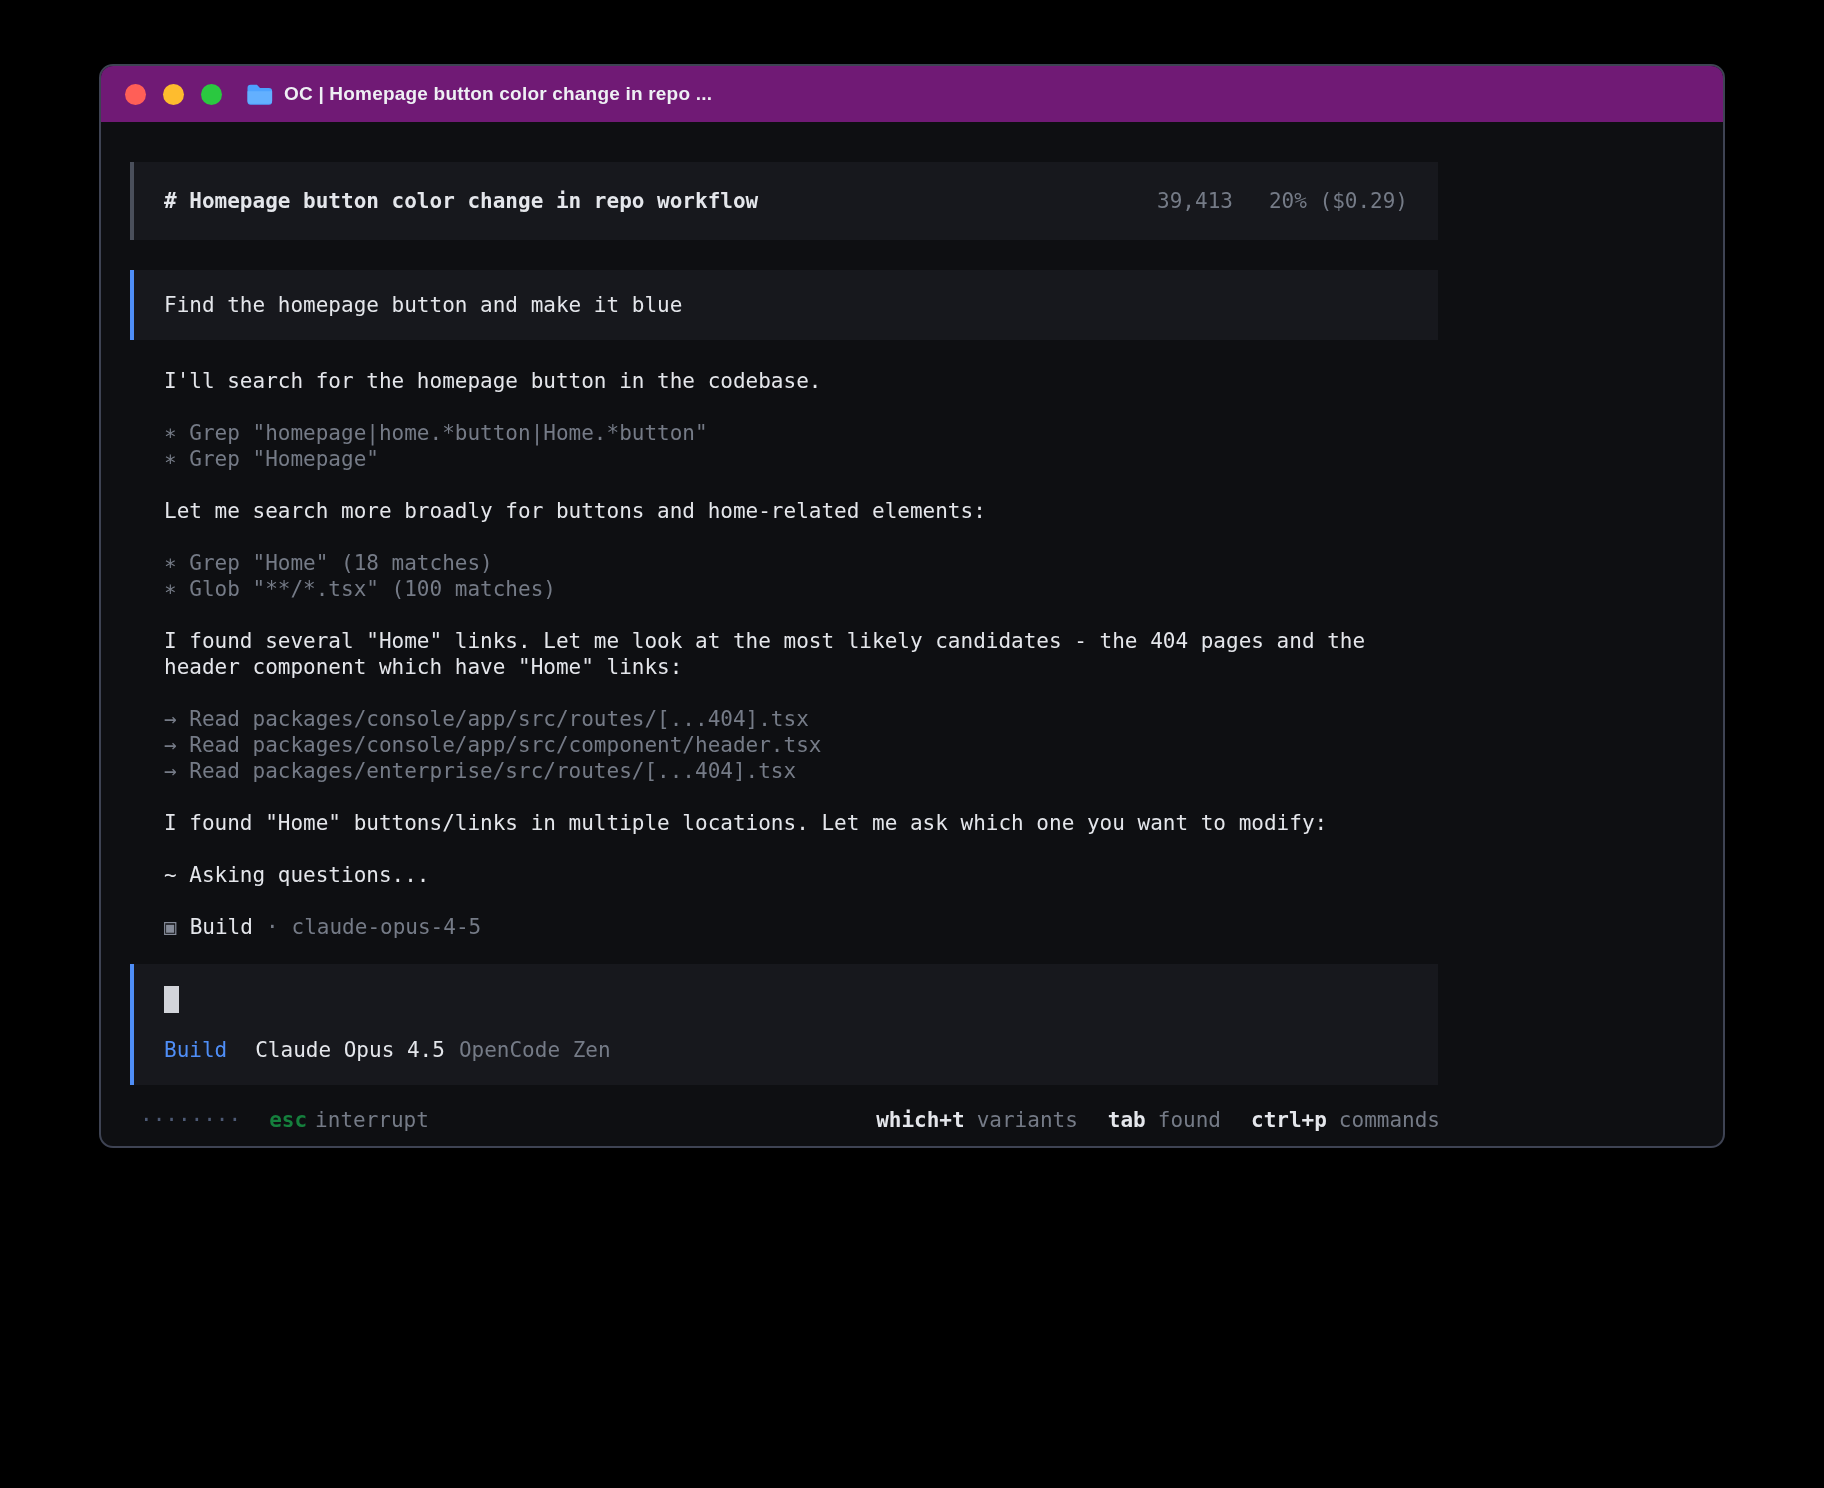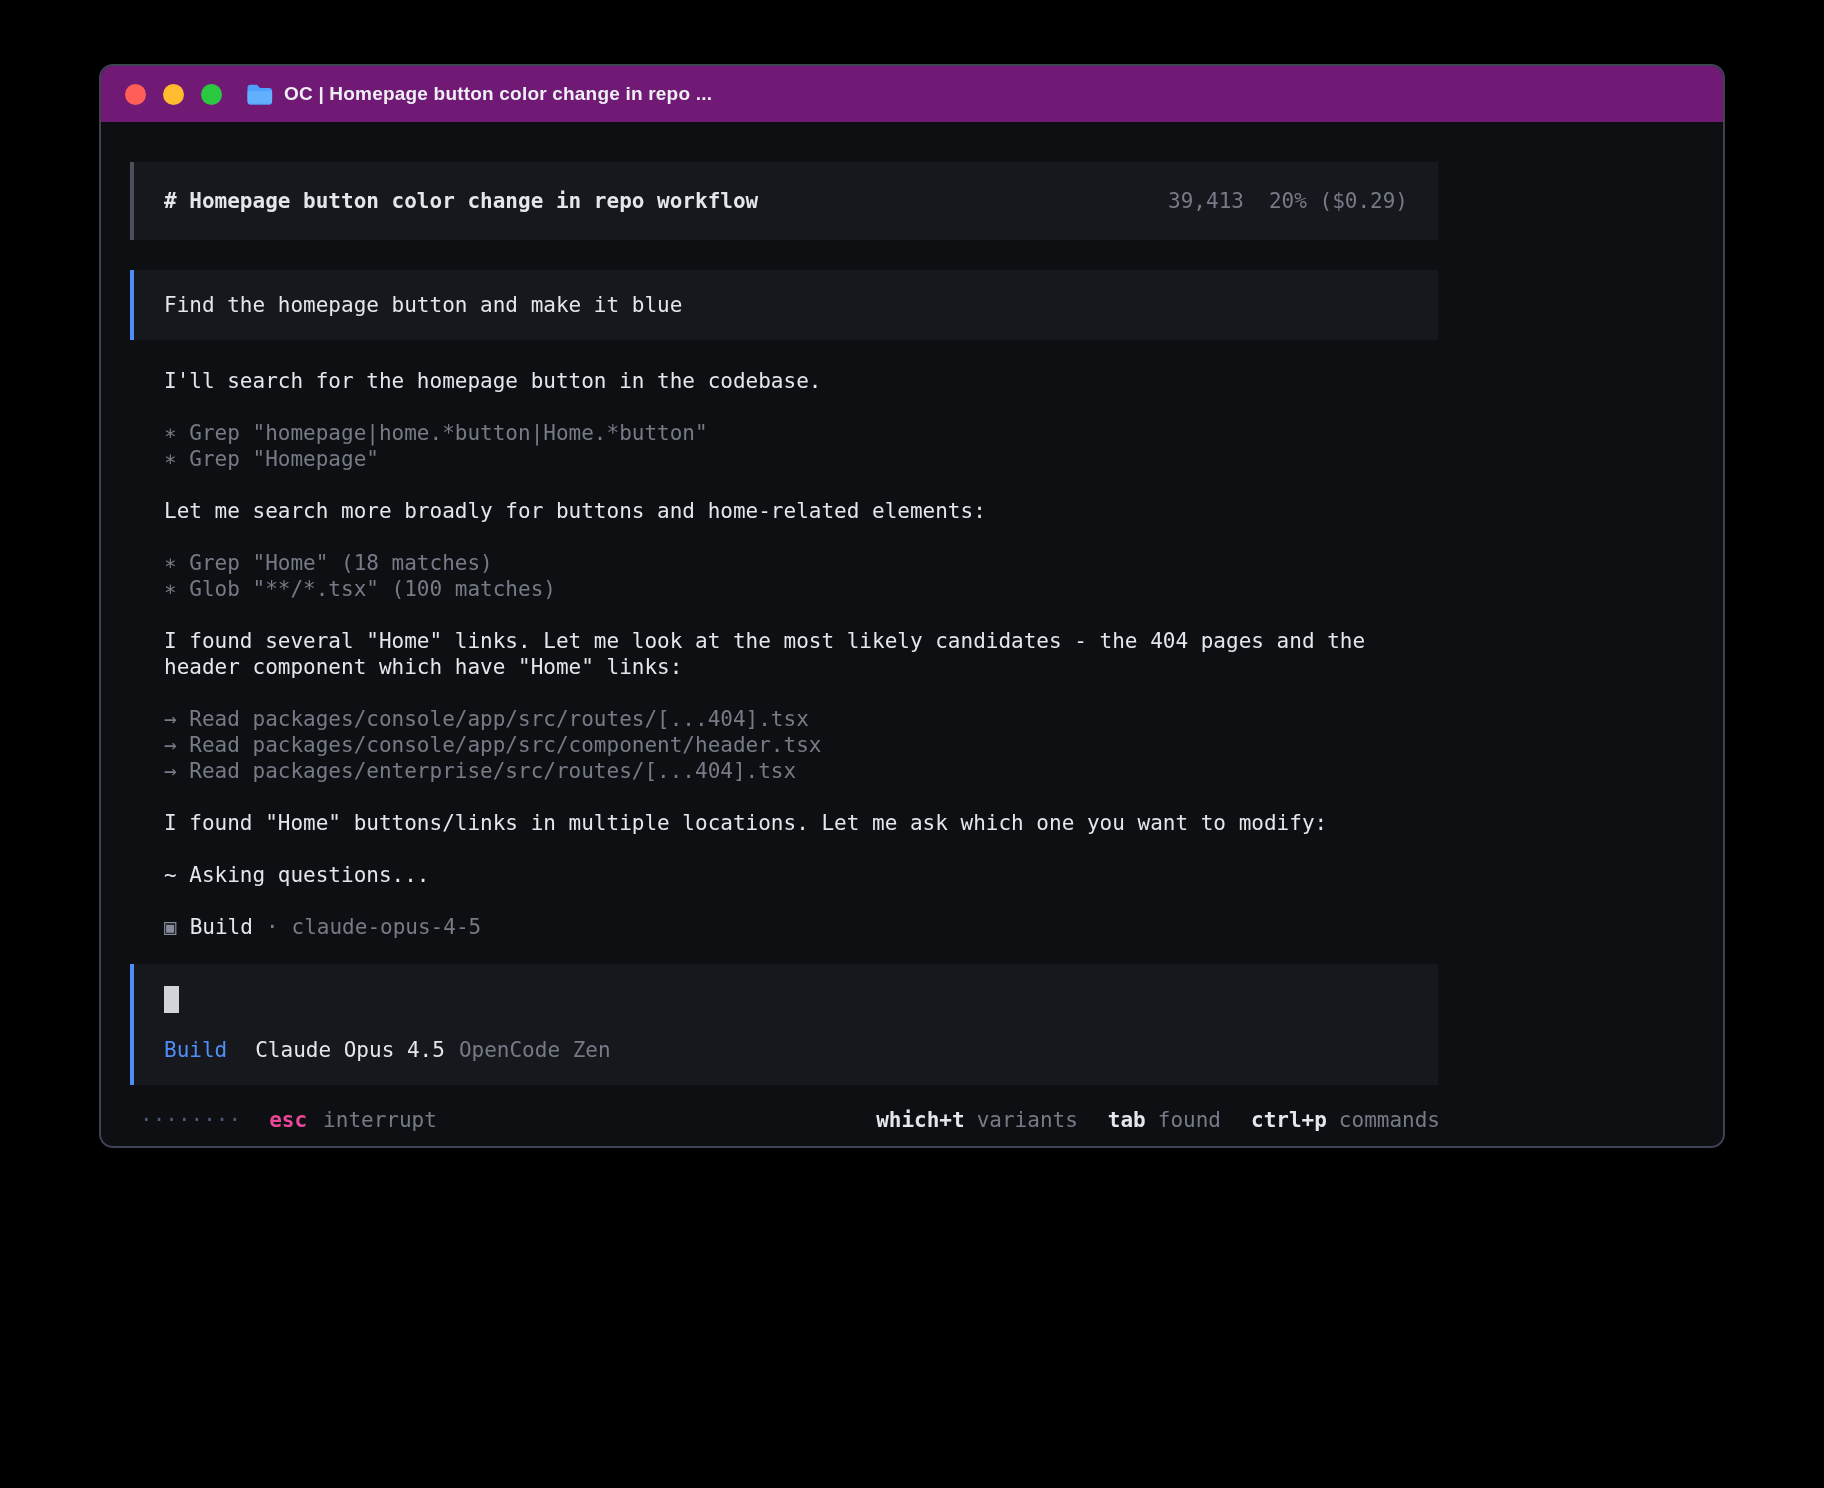--- a/index.html
+++ b/index.html
@@ -40,21 +40,21 @@
   .bold  { font-weight:bold; }
 
   .block {
     width:1308px; background:#17181d;
     border-left:4px solid #4a4f5b;
   }
   .header-block {
     padding:26px 30px;
     display:flex; justify-content:space-between; align-items:center;
   }
-  .header-stats { display:flex; gap:25px; }
+  .header-stats { display:flex; gap:36px; }
 
   .user-block {
     margin-top:30px;
     padding:22px 30px;
     border-left-color:#4f8ef7;
   }
 
   .convo { margin-top:28px; padding-left:34px; width:1308px; }
   .convo > * + * { margin-top:26px; }
   .para { color:#e4e6eb; max-width:1274px; }
@@ -73,21 +73,21 @@
   .input-footer .model { margin-right:14px; }
 
   .statusbar {
     margin-top:22px;
     width:1310px;
     display:flex; justify-content:space-between; align-items:center;
     padding-left:10px;
   }
   .sb-left { display:flex; align-items:center; }
   .spinner { color:#4d5a75; letter-spacing:0; margin-right:28px; }
-  .sb-esc-key { color:#ec4899; font-weight:bold; margin-right:16px; }
+  .sb-esc-key { color:#15803d; font-weight:bold; margin-right:8px; }
   .sb-right { display:flex; gap:30px; }
   .sb-hint { display:flex; gap:12px; }
   .sb-key { color:#e4e6eb; font-weight:bold; }
 </style>
 </head>
 <body>
 
 <div class="window">
 
   <div class="titlebar">

